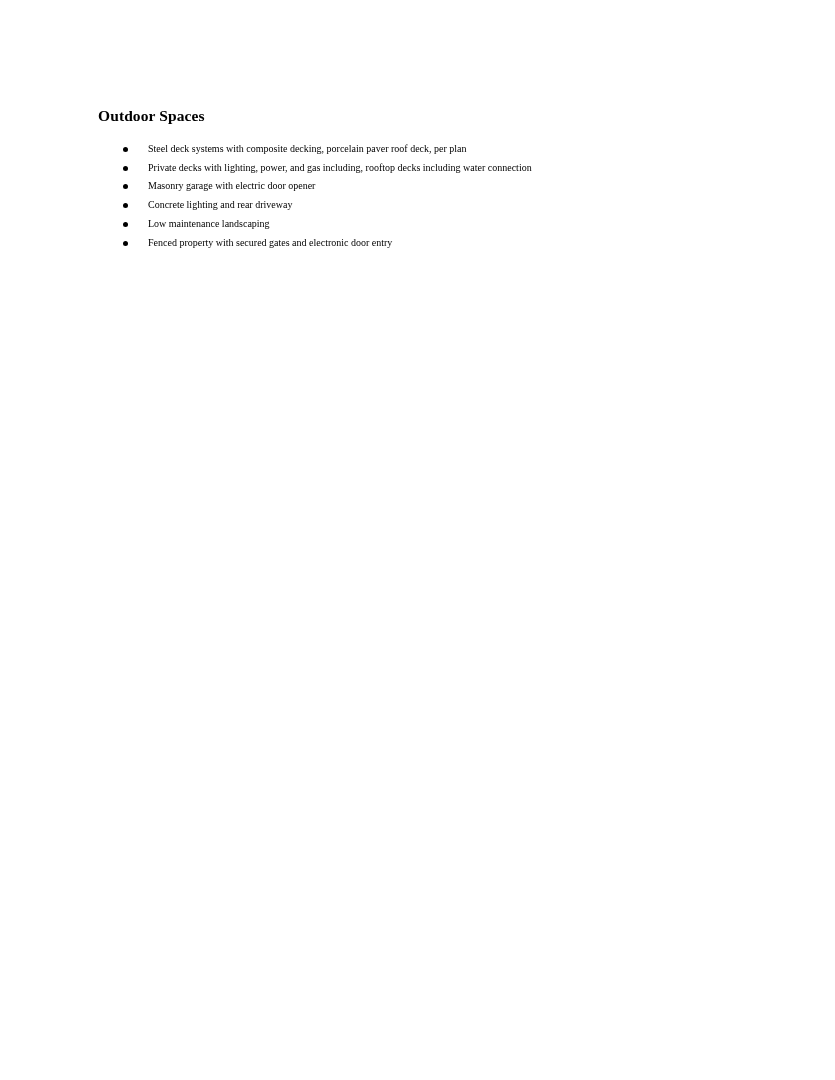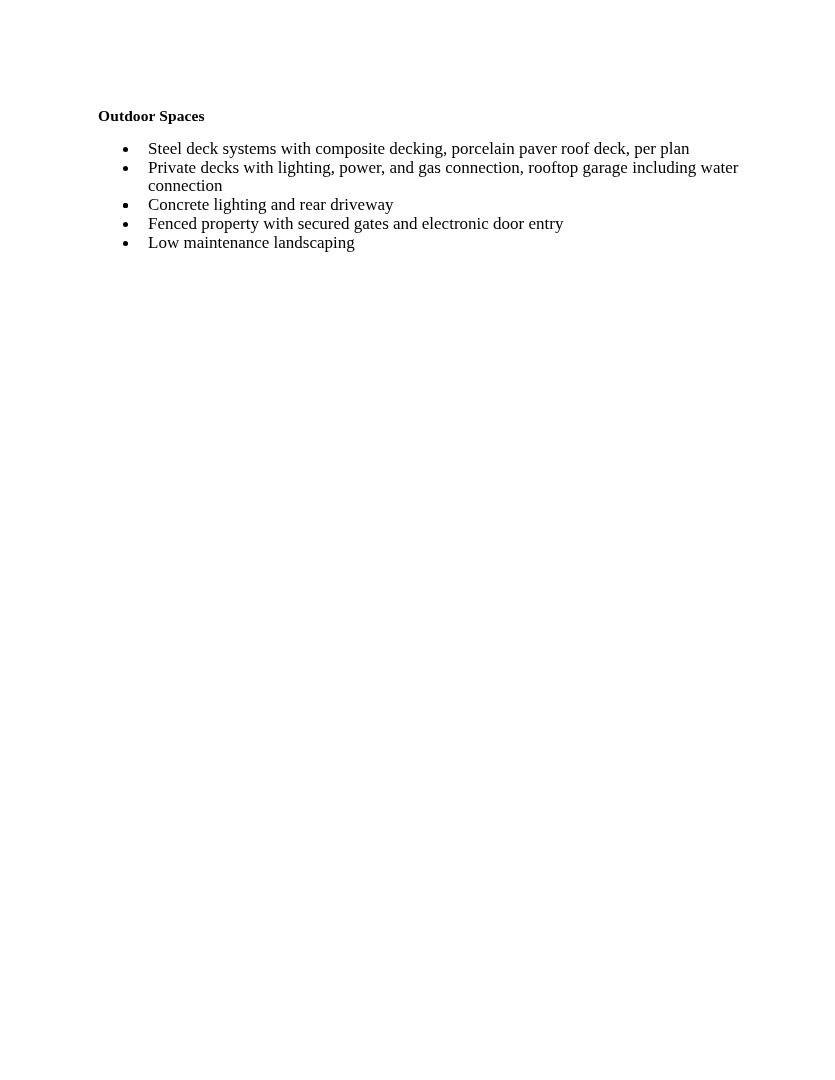--- a/index.html
+++ b/index.html
@@ -29,21 +29,21 @@
     line-height: 19px;
     letter-spacing: 0.1px;
   }
   ul.bullet-list {
     list-style: none;
     margin-top: 15px;
   }
   ul.bullet-list li {
     position: relative;
     padding-left: 50px;
-    font-size: 17px;
+    font-size: 10px;
     line-height: 18.7px;
   }
   .bullet-dot {
     position: absolute;
     left: 25px;
     top: 7px;
     width: 5px;
     height: 5px;
     border-radius: 50%;
     background: #000000;
@@ -56,32 +56,33 @@
 <div class="page">
   <div class="content">
     <div class="section-heading">Outdoor Spaces</div>
     <ul class="bullet-list">
       <li>
         <span class="bullet-dot"></span>
         <span>Steel deck systems with composite decking, porcelain paver roof deck, per plan</span>
       </li>
       <li>
         <span class="bullet-dot"></span>
-        <span>Private decks with lighting, power, and gas connection, rooftop garage including water connection</span>
+        <span>Private decks with lighting, power, and gas including, rooftop decks including water connection</span>
       </li>
       <li>
         <span class="bullet-dot"></span>
+        <span>Masonry garage with electric door opener</span>
       </li>
       <li>
         <span class="bullet-dot"></span>
         <span>Concrete lighting and rear driveway</span>
       </li>
       <li>
         <span class="bullet-dot"></span>
-        <span>Fenced property with secured gates and electronic door entry</span>
+        <span>Low maintenance landscaping</span>
       </li>
       <li>
         <span class="bullet-dot"></span>
-        <span>Low maintenance landscaping</span>
+        <span>Fenced property with secured gates and electronic door entry</span>
       </li>
     </ul>
   </div>
 </div>
 
 </body></html>

